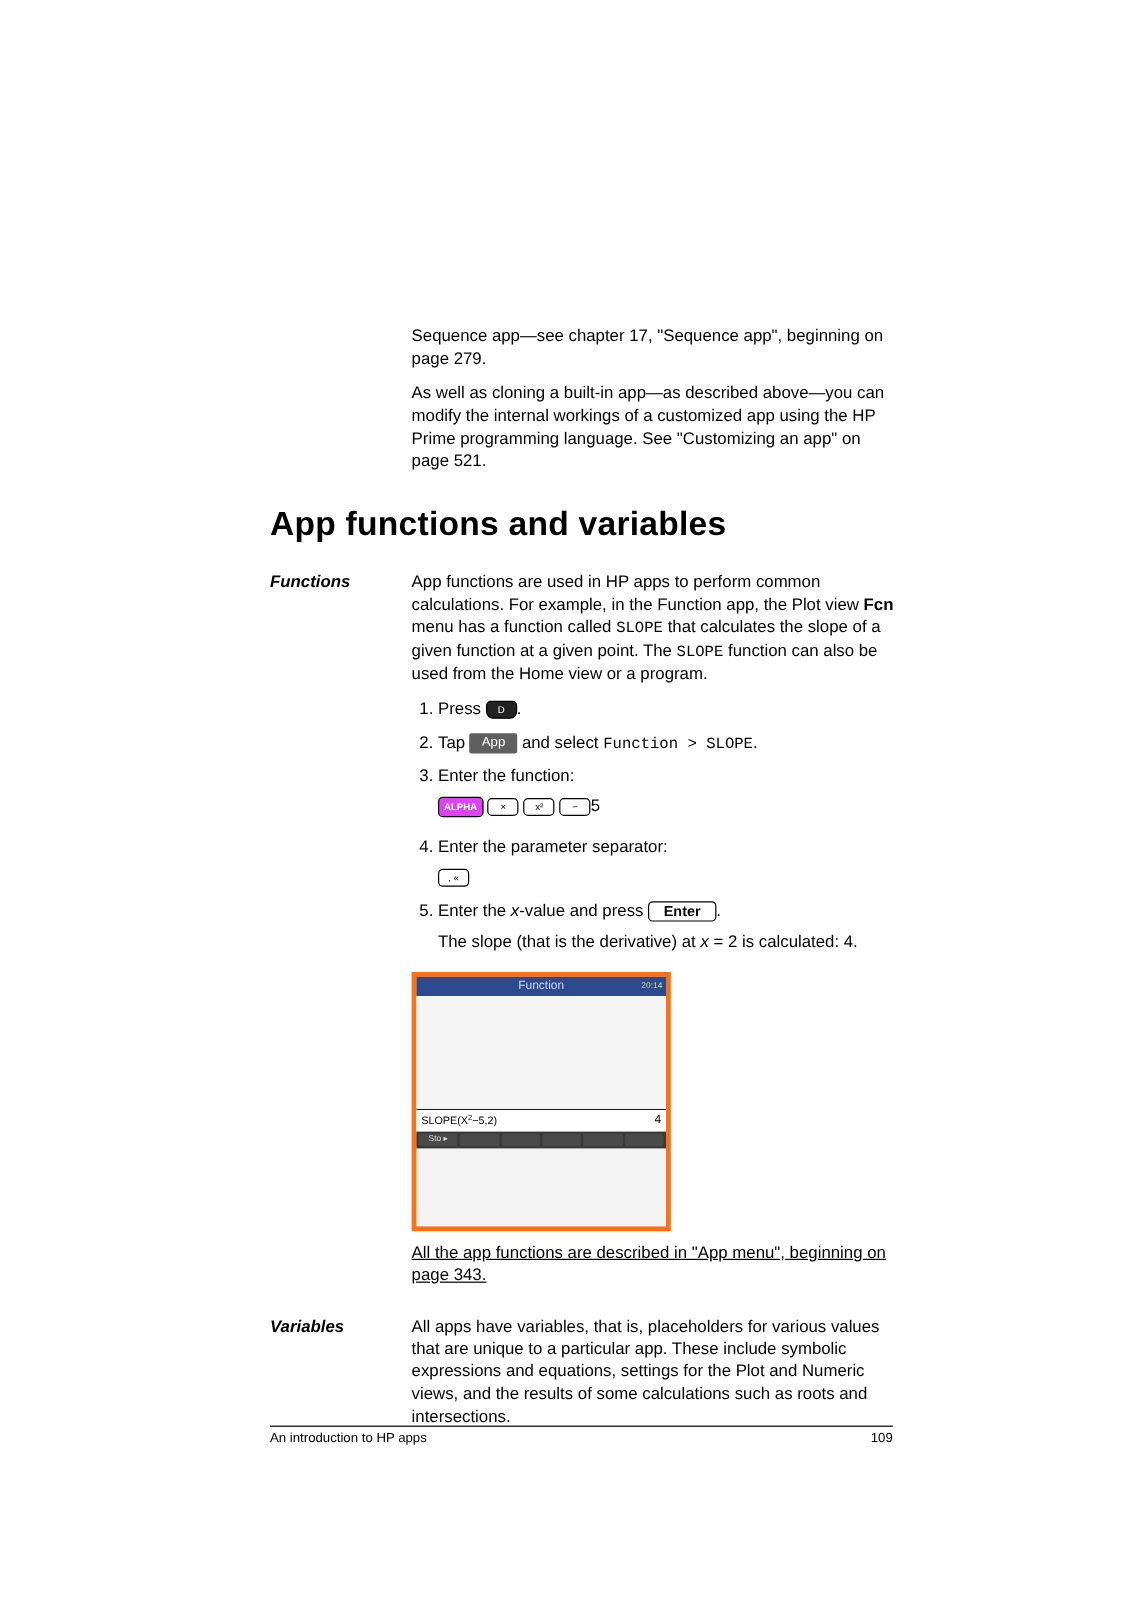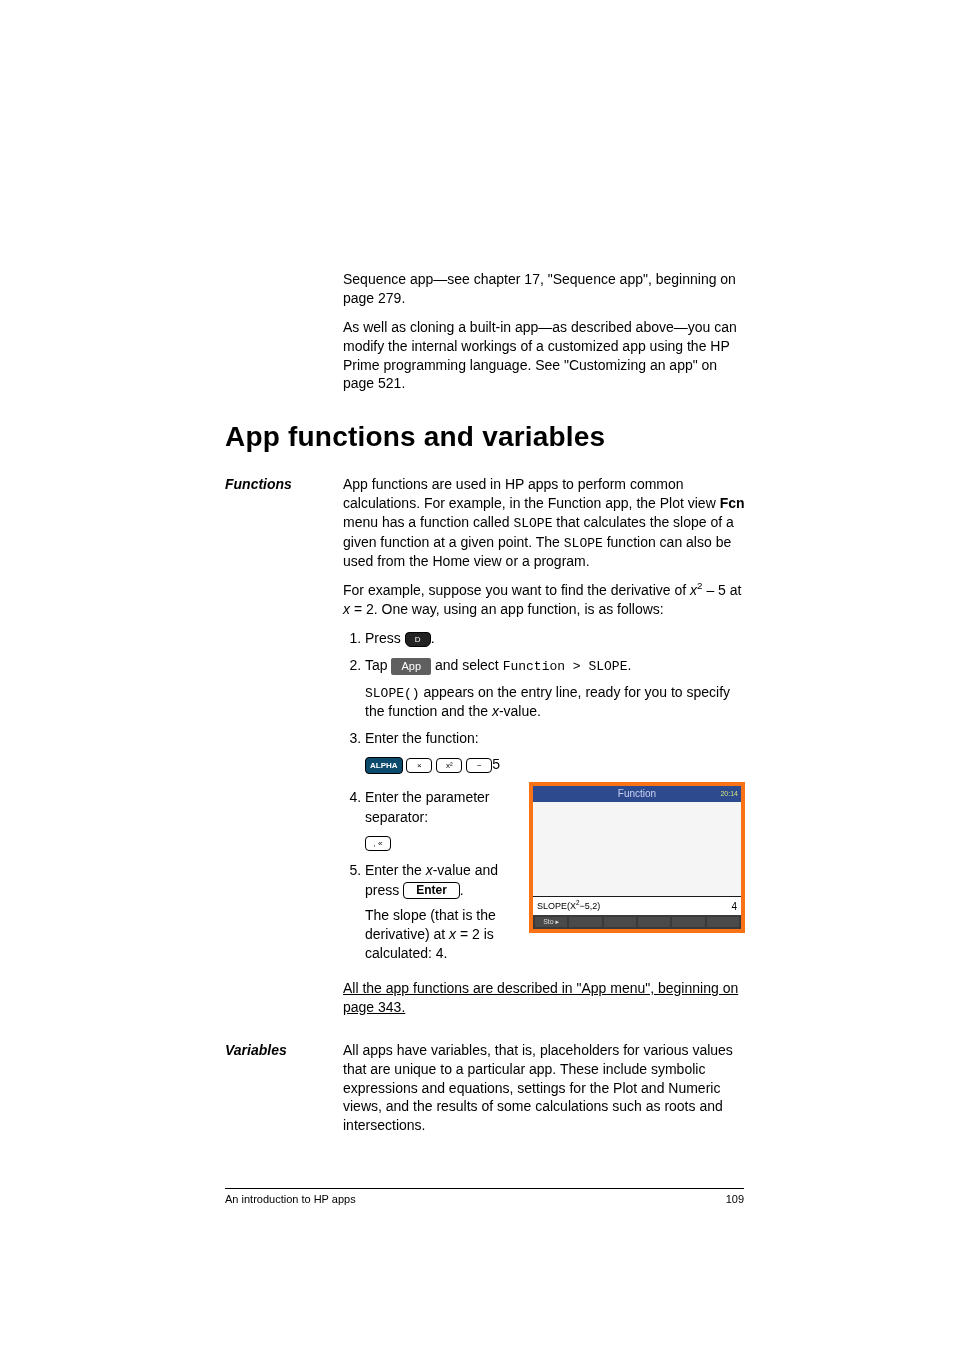--- a/index.html
+++ b/index.html
@@ -67,21 +67,21 @@
   }
   .key.dark {
     background: #222;
     color: #fff;
     border-color: #000;
     border-radius: 4px 4px 6px 6px;
     padding: 0 4px;
     font-size: 8px;
   }
   .key.alpha {
-    background: #0c4a6e;
+    background: #d946ef;
     color: #fff;
     font-weight: bold;
     font-size: 8px;
     padding: 1px 4px;
   }
   .key.enter {
     font-weight: bold;
     font-size: 12px;
     padding: 1px 12px;
   }
@@ -90,21 +90,21 @@
     display: inline-block;
     background: #5f5f5f;
     color: #fff;
     font-size: 11px;
     padding: 1px 10px;
     border-radius: 2px;
     vertical-align: middle;
     line-height: 15px;
     text-align: center;
   }
-  .with-screenshot { display: flex; gap: 28px; align-items: flex-start; }
+  .with-screenshot { display: flex; gap: 8px; align-items: flex-start; flex-direction: column; }
   .with-screenshot .left { flex: 1; }
   .screenshot {
     width: 208px;
     flex: 0 0 208px;
     border: 4px solid #f97316;
     font-family: Arial, sans-serif;
     font-size: 10px;
     background: #f3f3f3;
   }
   .sc-titlebar {
@@ -179,33 +179,27 @@
     </div>
 
     <h1>App functions and variables</h1>
 
     <div class="section">
       <div class="side-label">Functions</div>
       <div class="body-col">
         <p>
           <span>App functions are used in HP apps to perform common calculations. For example, in the Function app, the Plot view </span><span class="bold">Fcn</span><span> menu has a function called </span><span class="mono">SLOPE</span><span> that calculates the slope of a given function at a given point. The </span><span class="mono">SLOPE</span><span> function can also be used from the Home view or a program.</span>
         </p>
-        <p>
-          <span>For example, suppose you want to find the derivative of </span><span class="ital">x</span><sup>2</sup><span> – 5 at </span><span class="ital">x</span><span> = 2. One way, using an app function, is as follows:</span>
-        </p>
 
         <ol class="steps">
           <li>
             <span>Press </span><span class="key dark">D</span><span>.</span>
           </li>
           <li>
             <span>Tap </span><span class="softkey">App</span><span> and select </span><span class="mono">Function &gt; SLOPE</span><span>.</span>
-            <p class="sub">
-              <span class="mono">SLOPE()</span><span> appears on the entry line, ready for you to specify the function and the </span><span class="ital">x</span><span>-value.</span>
-            </p>
           </li>
           <li>
             <span>Enter the function:</span>
             <div class="sub">
               <span class="key alpha">ALPHA</span>
               <span class="key small">×</span>
               <span class="key small">x²</span>
               <span class="key small">−</span><span>5</span>
             </div>
           </li>

